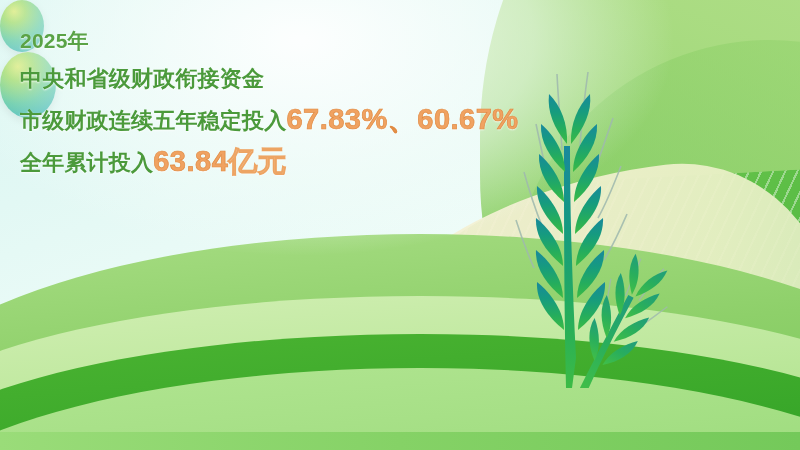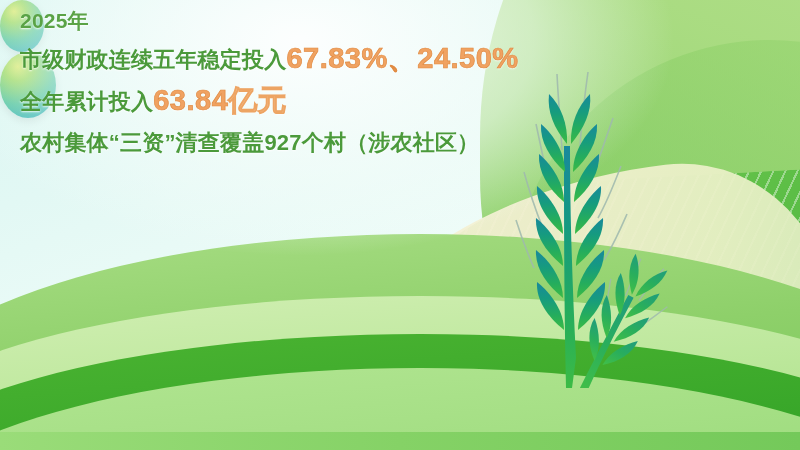--- a/index.html
+++ b/index.html
@@ -85,21 +85,21 @@
   .sphere-mid   { left: 478px; top: 352px; width: 56px; height: 66px; }
 
   
   .wheat-wrap { position: absolute; right: 60px; top: 58px; width: 240px; height: 330px; pointer-events: none; }
   .wheat-wrap svg { display: block; width: 100%; height: 100%; }
 
   
   .text-block {
     position: absolute;
     left: 20px;
-    top: 4px;
+    top: 24px;
     width: 590px;
   }
   .line {
     white-space: nowrap;
     font-weight: 700;
     color: #4f9a3e;
     letter-spacing: 0.2px;
     text-shadow: 0 1px 2px rgba(255,255,255,0.85);
   }
   .line-year {
@@ -226,29 +226,29 @@
 
   <div class="sphere sphere-left"></div>
   <div class="sphere sphere-mid"></div>
 
   <div class="text-block">
 
     <div class="line line-year">
       <span>2025年</span>
     </div>
 
-
     <div class="line line-body">
-      <span>市级财政连续五年稳定投入</span><span class="num">67.83%</span><span class="num">、</span><span class="num">24.50%</span>
+      <span>中央和省级财政衔接资金</span>
+    </div>
+
+    <div class="line line-body">
+      <span>市级财政连续五年稳定投入</span><span class="num">67.83%</span><span class="num">、</span><span class="num">60.67%</span>
     </div>
 
 
     <div class="line line-body">
       <span>全年累计投入</span><span class="num">63.84</span><span class="num-unit">亿元</span>
     </div>
 
-    <div class="line line-body">
-      <span>农村集体“三资”清查覆盖927个村（涉农社区）</span>
-    </div>
 
 
   </div>
 </div>
 
 </body></html>

